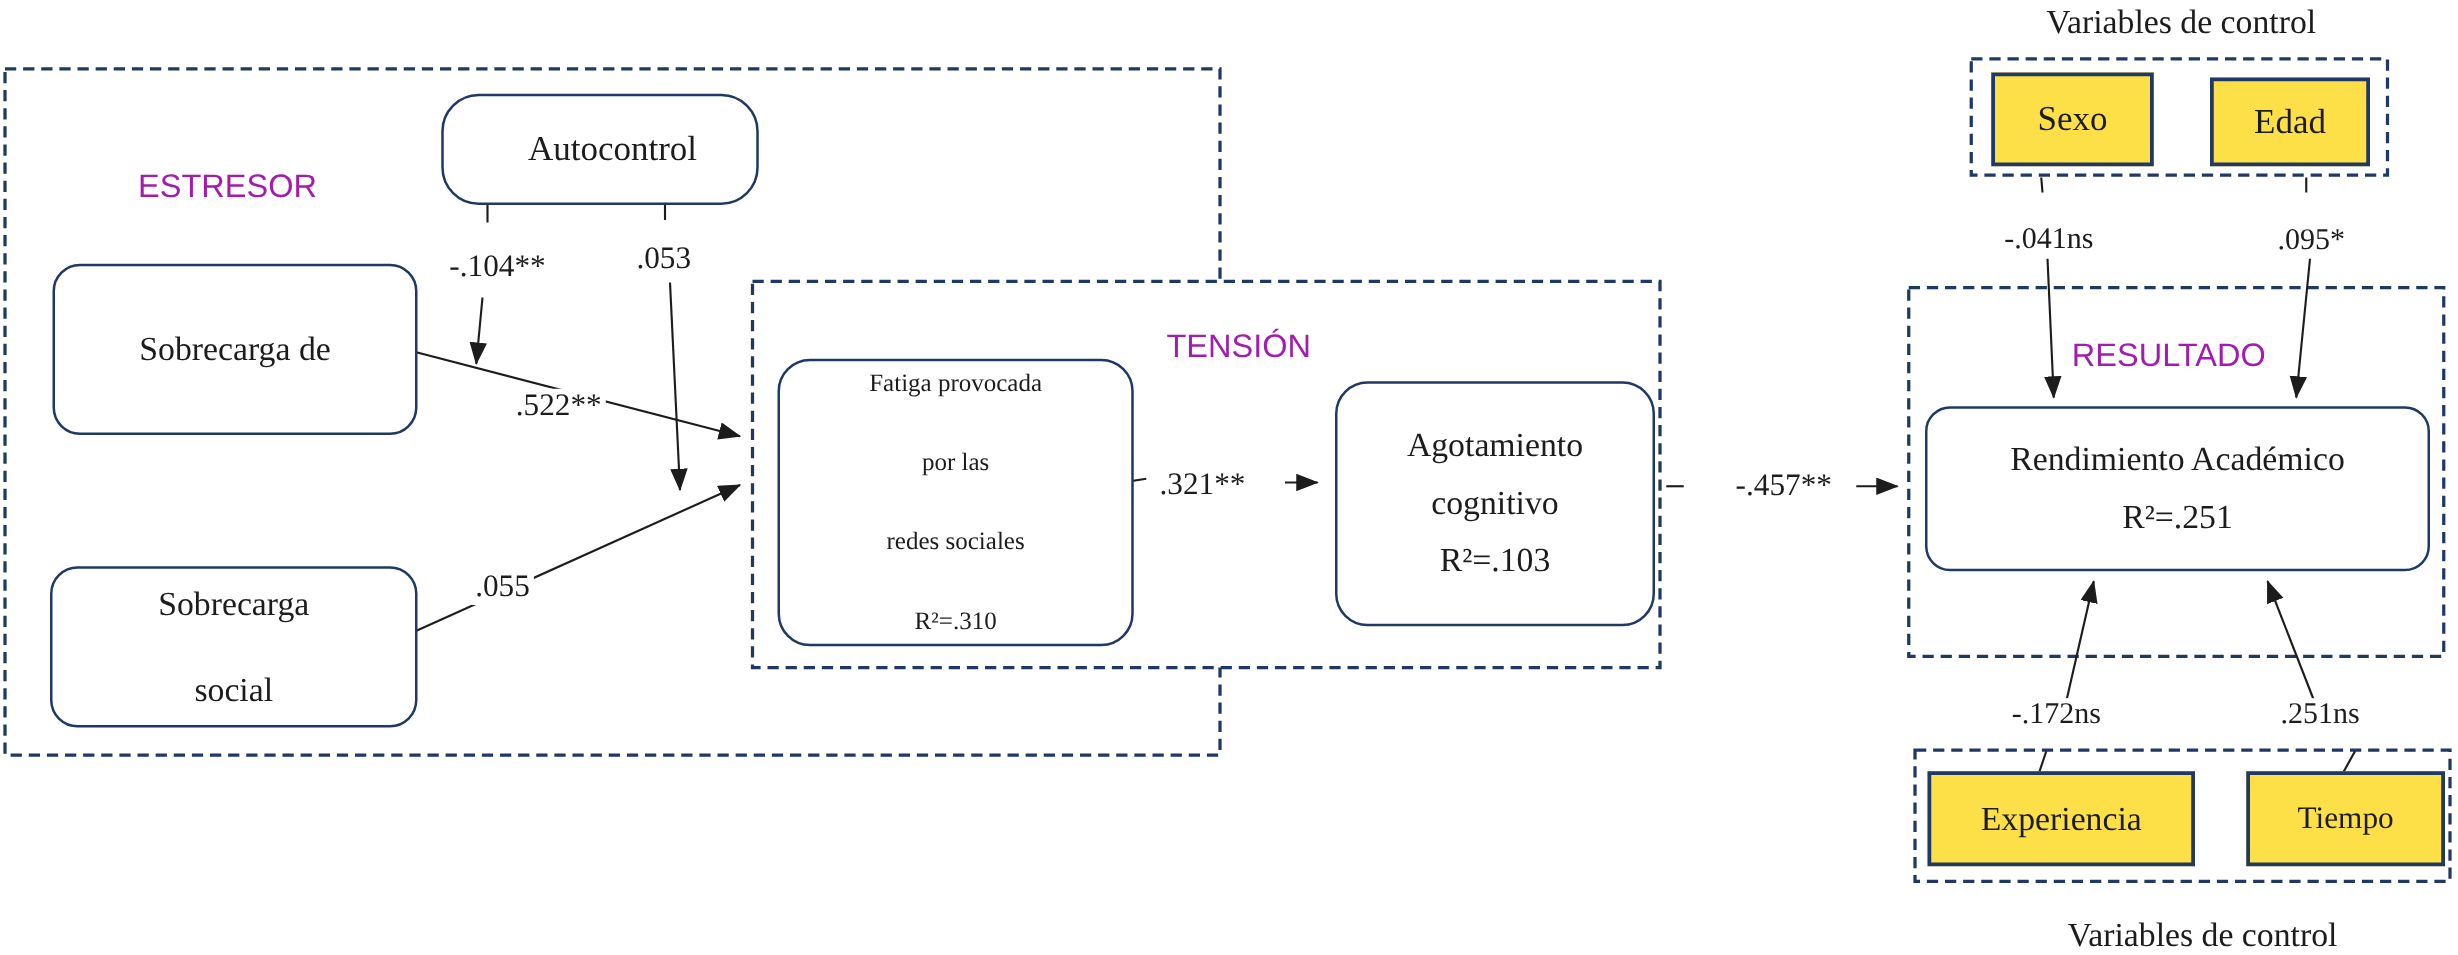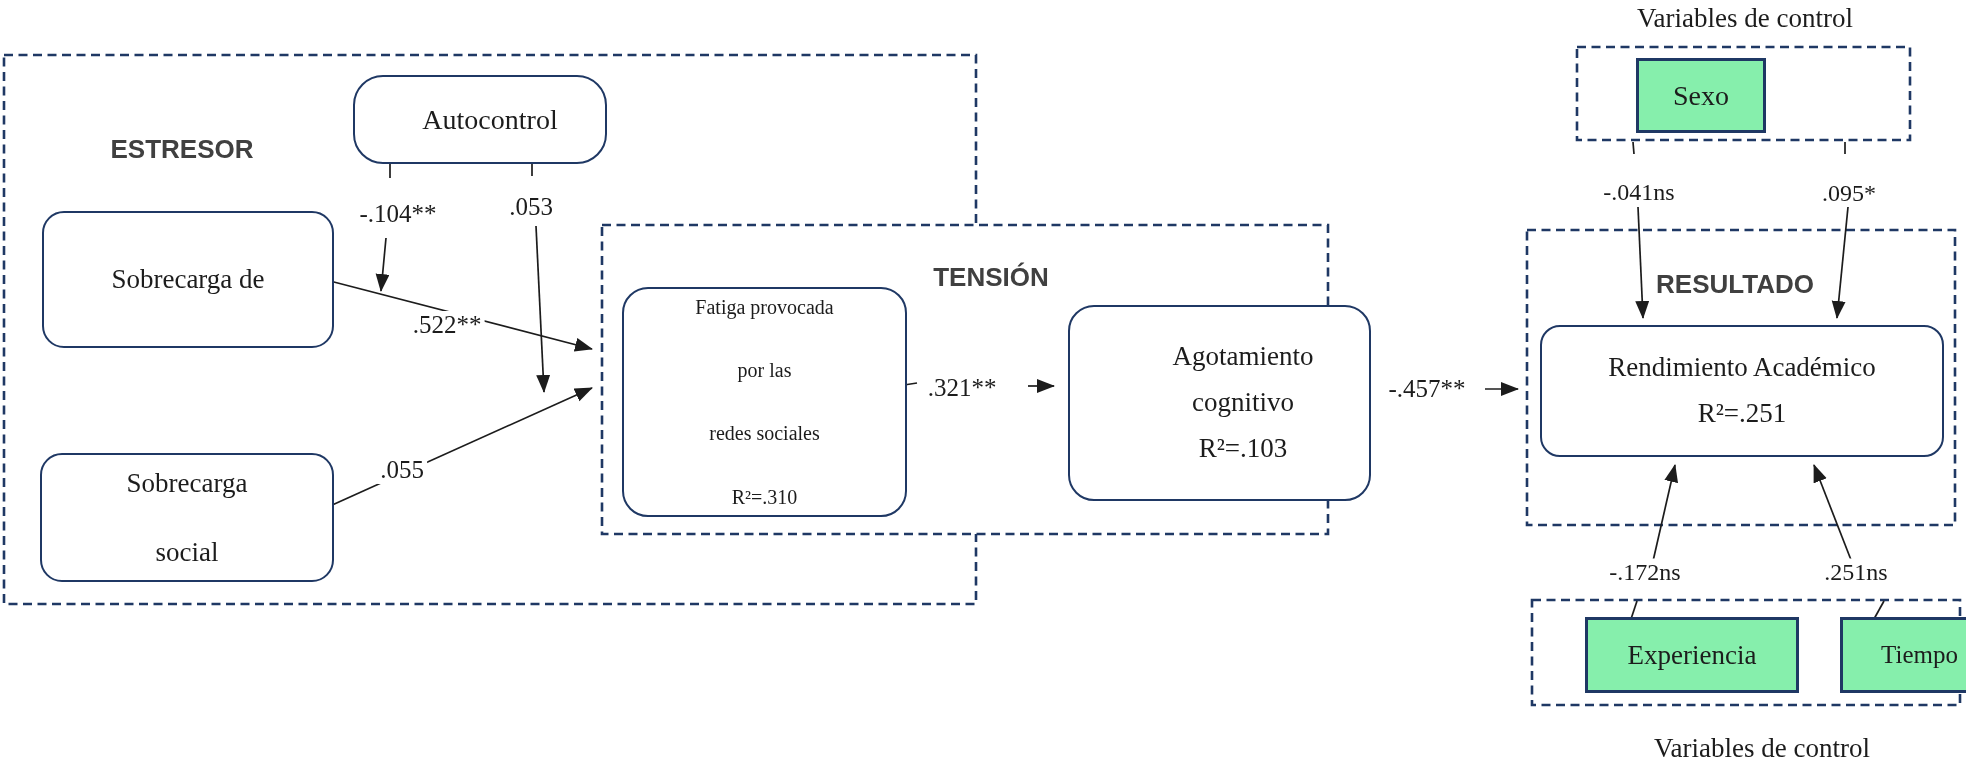--- a/index.html
+++ b/index.html
@@ -7,40 +7,40 @@
          font-family:"Liberation Serif", serif;color:#1c1c1c;}
   .stage svg{position:absolute;left:0;top:0;}
 
   
   .node{position:absolute;background:#fff;border:2.5px solid #1f3864;
         display:flex;flex-direction:column;align-items:center;justify-content:center;
         text-align:center;font-size:26px;line-height:1.75;}
   .node span{display:block;}
 
   
-  .cbox{position:absolute;background:#86efac;border:3px solid #1f3864;
-        display:flex;align-items:center;justify-content:center;font-size:28px;margin-left:43px;}
+  .cbox{position:absolute;background:#fde047;border:3px solid #1f3864;
+        display:flex;align-items:center;justify-content:center;font-size:28px;}
 
   
-  .gl{position:absolute;font-family:"Liberation Sans", sans-serif;font-weight:bold;
-      font-size:26px;color:#404040;white-space:nowrap;transform:translate(-50%,-50%);}
+  .gl{position:absolute;font-family:"Liberation Sans", sans-serif;font-weight:normal;
+      font-size:26px;color:#a21caf;white-space:nowrap;transform:translate(-50%,-50%);}
 
   
   .coef{position:absolute;font-size:25px;background:#fff;padding:0 3px;white-space:nowrap;
         transform:translate(-50%,-50%);}
   .coef.small{font-size:24px;}
 
   
   .cap{position:absolute;font-size:27px;white-space:nowrap;transform:translate(-50%,-50%);}
 
   #n-autocontrol{left:353px;top:75px;width:230px;height:85px;border-radius:30px;font-size:28px;padding-left:20px;}
   #n-sobre-info {left:42px; top:195px;width:288px;height:133px;border-radius:22px;font-size:27px;line-height:1.8;margin-top:16px;}
   #n-sobre-soc  {left:40px; top:453px;width:290px;height:125px;border-radius:22px;font-size:27px;line-height:1.8;gap:20px;}
   #n-fatiga     {left:622px;top:287px;width:281px;height:226px;border-radius:26px;font-size:20px;line-height:1.82;justify-content:space-between;}
-  #n-agota      {left:1068px;top:305px;width:252px;height:192px;border-radius:26px;font-size:27px;line-height:1.7;padding-left:47px;}
+  #n-agota      {left:1068px;top:305px;width:252px;height:192px;border-radius:26px;font-size:27px;line-height:1.7;}
   #n-rendi      {left:1540px;top:325px;width:400px;height:128px;border-radius:20px;font-size:27px;line-height:1.7;}
 
   #c-sexo {left:1593px;top:58px; width:124px;height:69px;}
   #c-edad {left:1768px;top:62px; width:122px;height:65px;}
   #c-exp  {left:1542px;top:617px;width:208px;height:70px;font-size:27px;}
   #c-tiem {left:1797px;top:617px;width:153px;height:70px;font-size:25px;}
 </style>
 </head>
 <body>
 
@@ -125,20 +125,23 @@
   </div>
 
   <div class="node" id="n-rendi">
     <span>Rendimiento Académico</span>
     <span>R²=.251</span>
   </div>
 
   <div class="cbox" id="c-sexo">
     <span>Sexo</span>
   </div>
+  <div class="cbox" id="c-edad">
+    <span>Edad</span>
+  </div>
   <div class="cbox" id="c-exp">
     <span>Experiencia</span>
   </div>
   <div class="cbox" id="c-tiem">
     <span>Tiempo</span>
   </div>
 
   <div class="coef" style="left:398px;top:214px;font-family:Liberation Serif, serif;">-.104**</div>
   <div class="coef" style="left:531px;top:207px;">.053</div>
   <div class="coef" style="left:447px;top:325px;">.522**</div>

